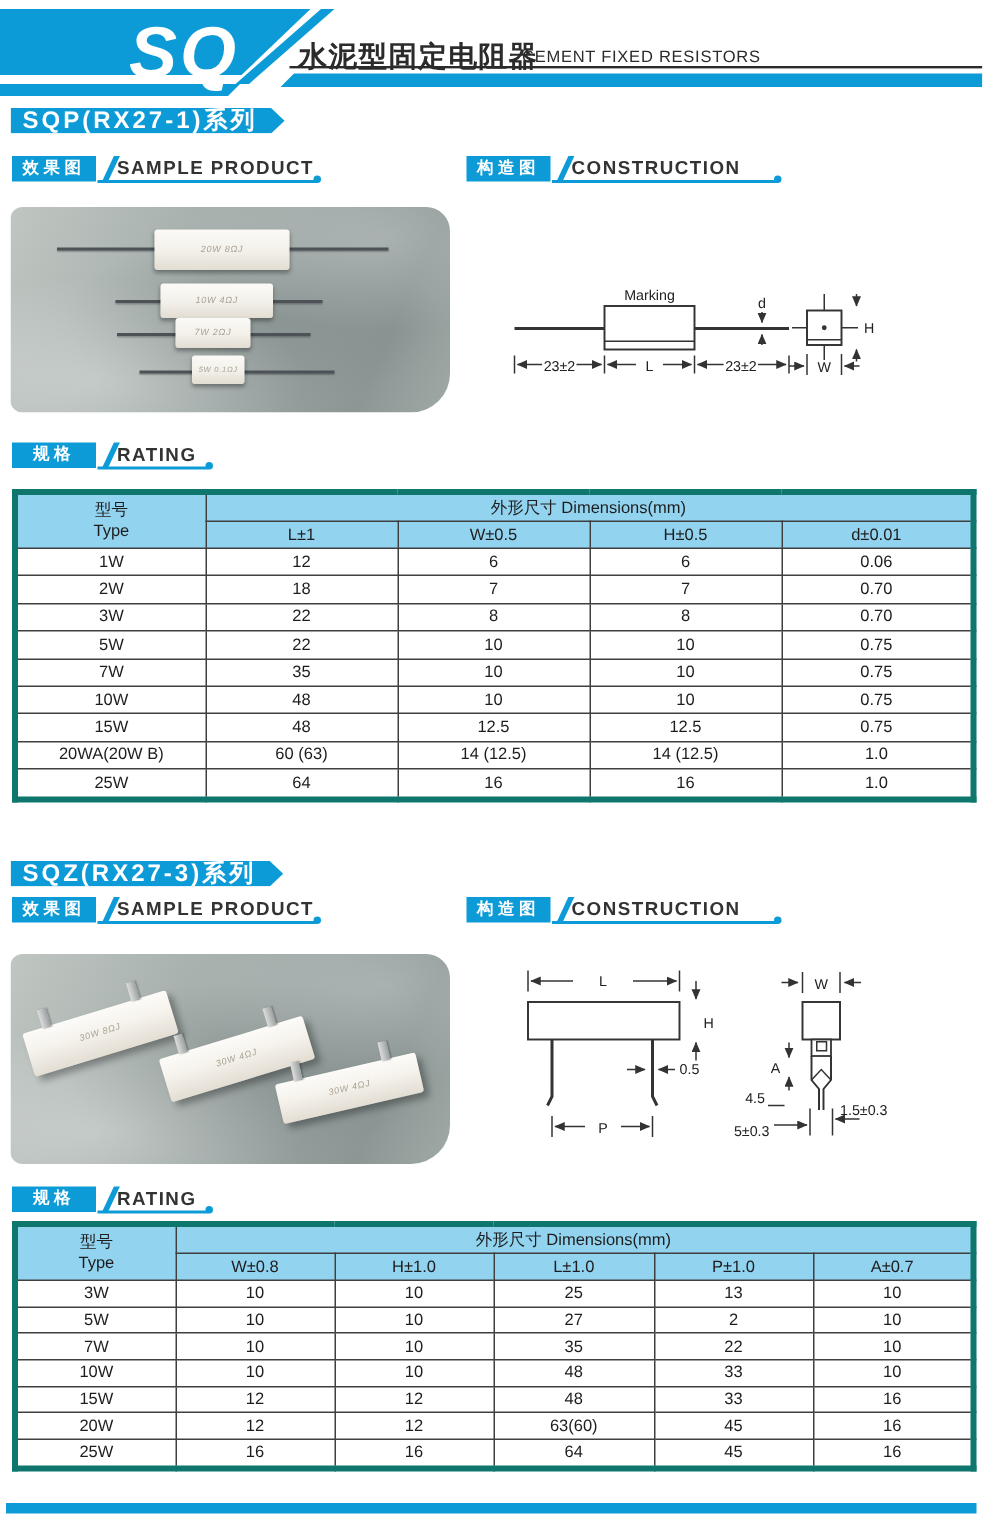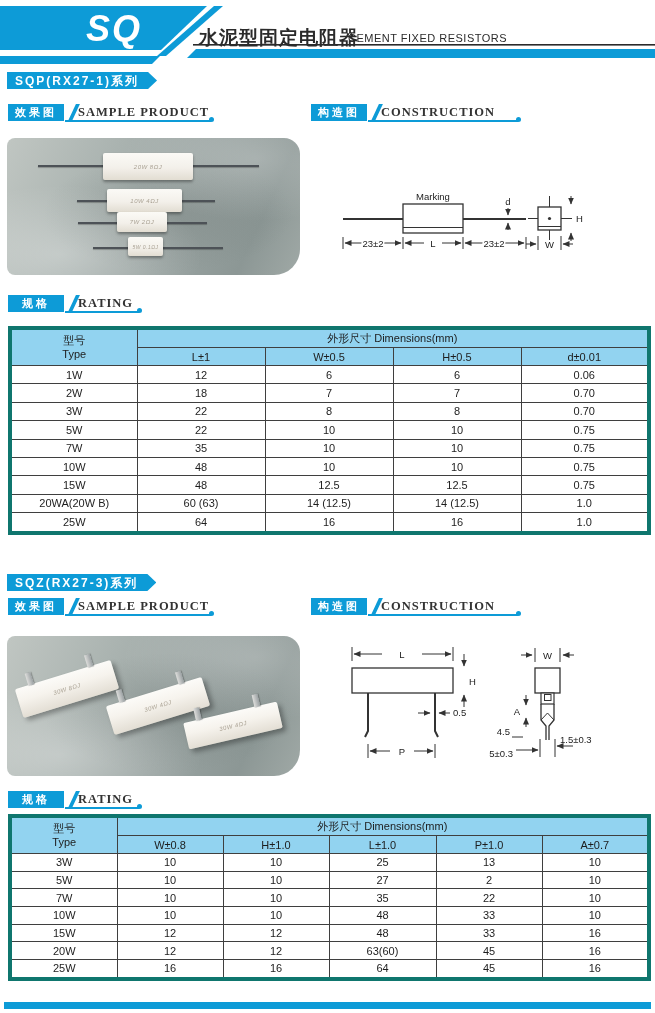--- a/index.html
+++ b/index.html
@@ -2,41 +2,41 @@
 <html style="--accent: #0d9bd7; --table-header: #92d3f0;"><head>
 <meta charset="utf-8">
 <style>
   :root{ --accent:#0d9bd7; --table-header:#92d3f0; }
   html,body{margin:0;padding:0;background:#fff;}
   .page{position:relative;width:655px;height:1013px;background:#fff;overflow:hidden;
         font-family:"Liberation Sans","DejaVu Sans",sans-serif;color:#222;}
 
   
   .header-deco{position:absolute;left:0;top:0;}
-  .sq-brand{position:absolute;left:86px;top:8px;font-size:36px;font-weight:bold;font-style:italic;
+  .sq-brand{position:absolute;left:86px;top:8px;font-size:48px;font-weight:bold;font-style:italic;
             color:#fff;letter-spacing:2px;}
   .title-cn{position:absolute;left:199px;top:25px;font-size:19px;font-weight:bold;color:#2b2b2b;
             letter-spacing:1px;white-space:nowrap;}
   .title-en{position:absolute;left:348px;top:32px;font-size:11px;color:#2b2b2b;
             letter-spacing:.5px;white-space:nowrap;}
 
   
   .series-banner{position:absolute;left:7px;height:17px;background:var(--accent);color:#fff;
-      font-size:12px;font-weight:bold;letter-spacing:2px;line-height:18px;
+      font-size:16px;font-weight:bold;letter-spacing:2px;line-height:18px;
       padding:0 18px 0 8px;white-space:nowrap;
       clip-path:polygon(0 0,calc(100% - 9px) 0,100% 50%,calc(100% - 9px) 100%,0 100%);text-align:center;}
 
   
   .cap-label{position:absolute;height:18px;}
   .cap-box{position:absolute;left:0;top:0;width:56px;height:17px;background:var(--accent);
       color:#fff;font-size:11px;font-weight:bold;letter-spacing:3px;text-align:center;line-height:17px;}
   .cap-slash{position:absolute;left:60px;top:0;width:3.5px;height:17px;background:var(--accent);
       transform:skewX(-25deg);transform-origin:bottom left;}
   .cap-en{position:absolute;left:70px;top:1px;font-size:12.5px;font-weight:bold;color:#333;
-      letter-spacing:1px;white-space:nowrap;font-family:Liberation Serif, serif;}
+      letter-spacing:1px;white-space:nowrap;}
   .cap-line{position:absolute;left:57px;top:16px;height:1.5px;background:var(--accent);}
   .cap-dot{position:absolute;top:13px;width:5px;height:5px;border-radius:50%;background:var(--accent);}
 
   
   .photo{position:absolute;left:7px;width:293px;border-radius:8px 16px 26px 8px;overflow:hidden;
       background:
         radial-gradient(ellipse at 18% 85%, rgba(255,255,255,.30), transparent 42%),
         radial-gradient(ellipse at 85% 15%, rgba(255,255,255,.22), transparent 38%),
         radial-gradient(ellipse at 55% 55%, rgba(90,100,98,.25), transparent 55%),
         linear-gradient(115deg,#c0c6c2 0%,#aab3b0 32%,#9aa4a2 58%,#8c9795 82%,#a0a9a6 100%);}

